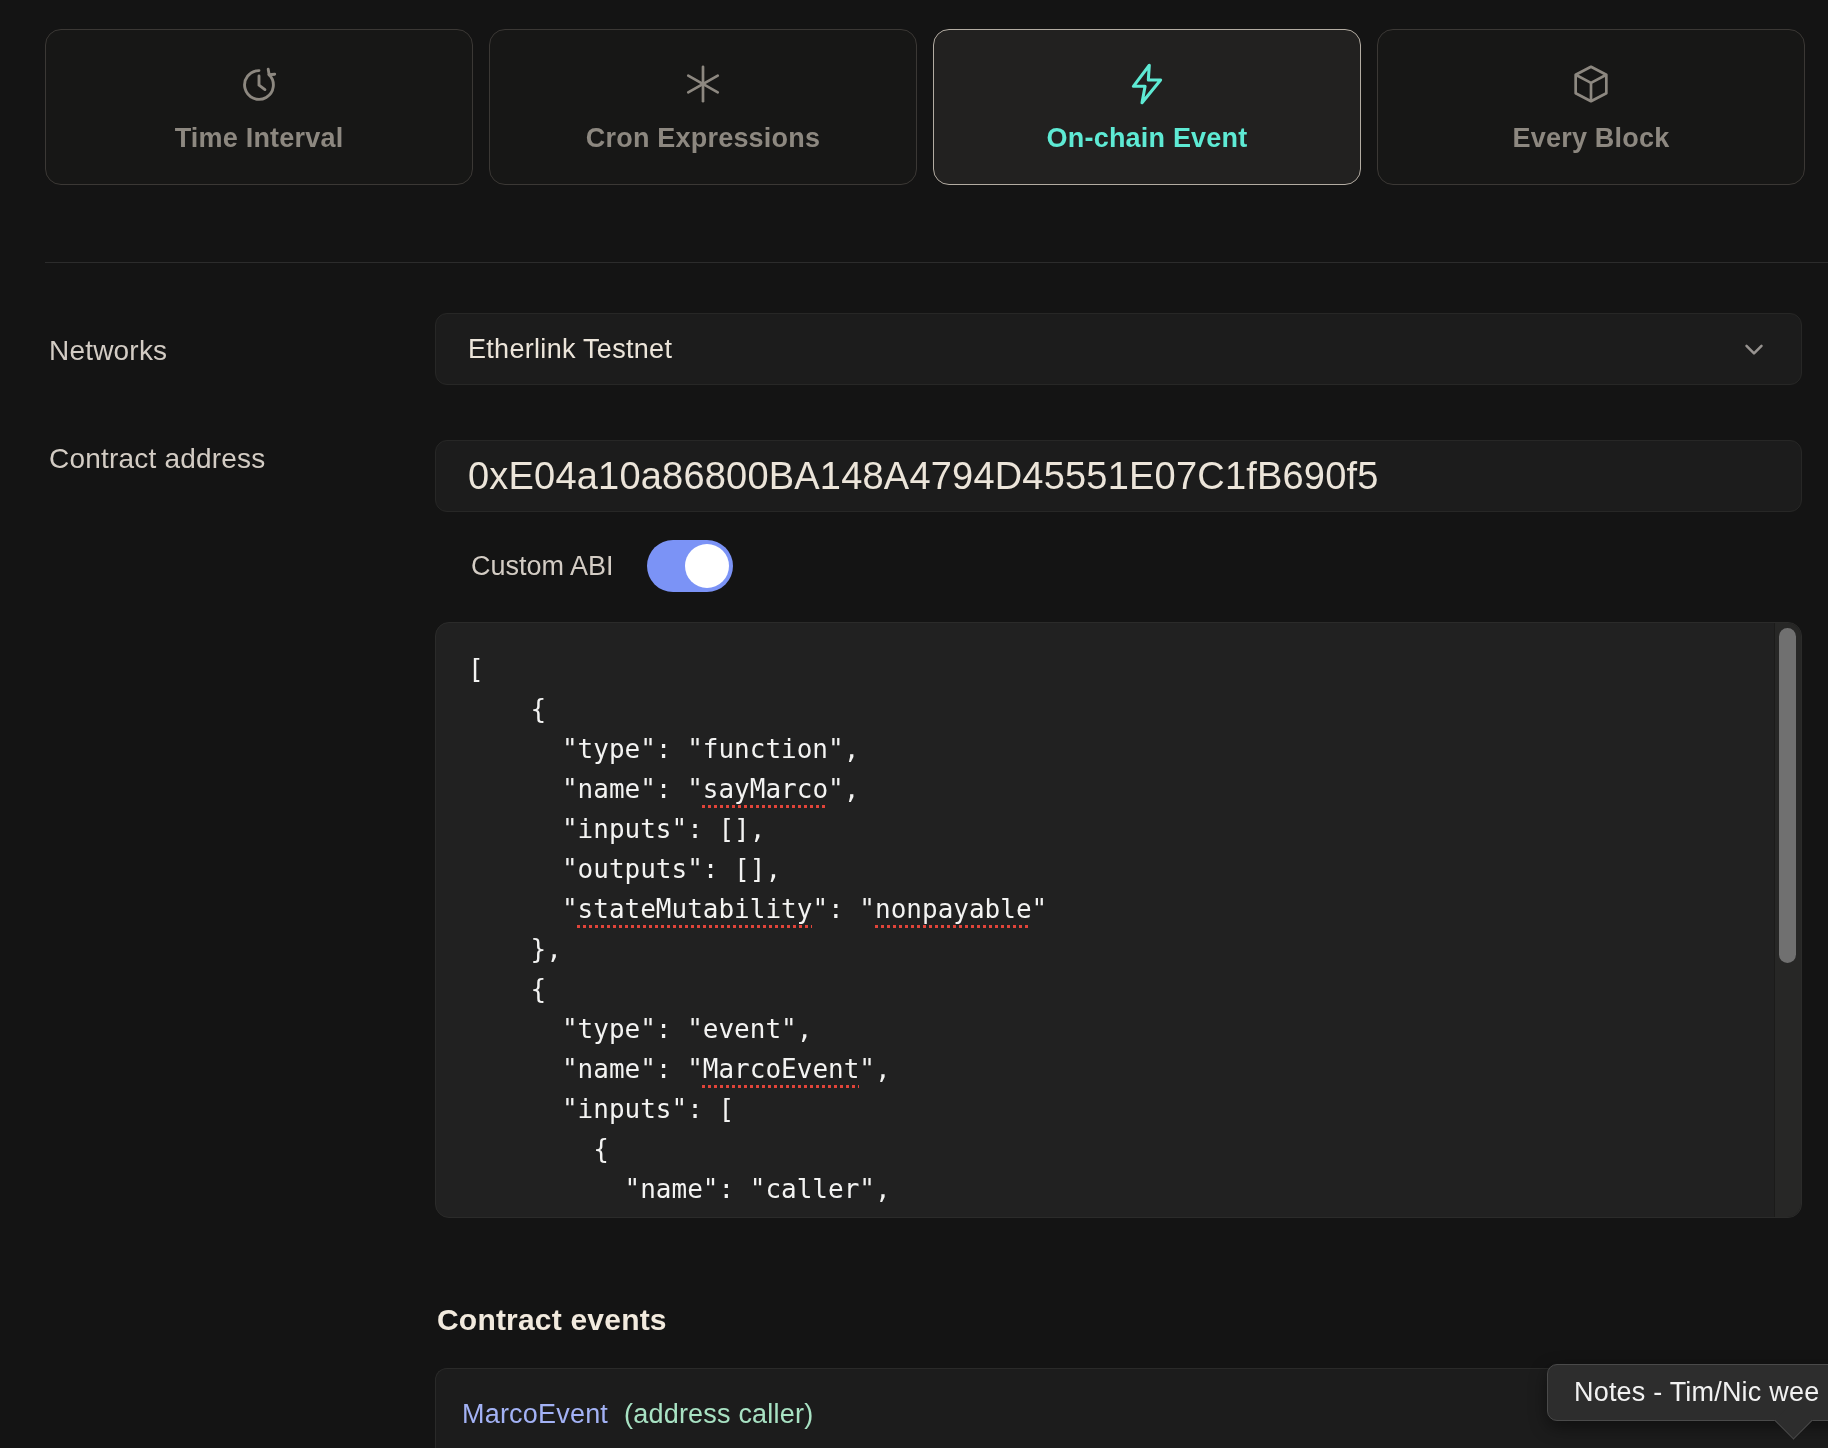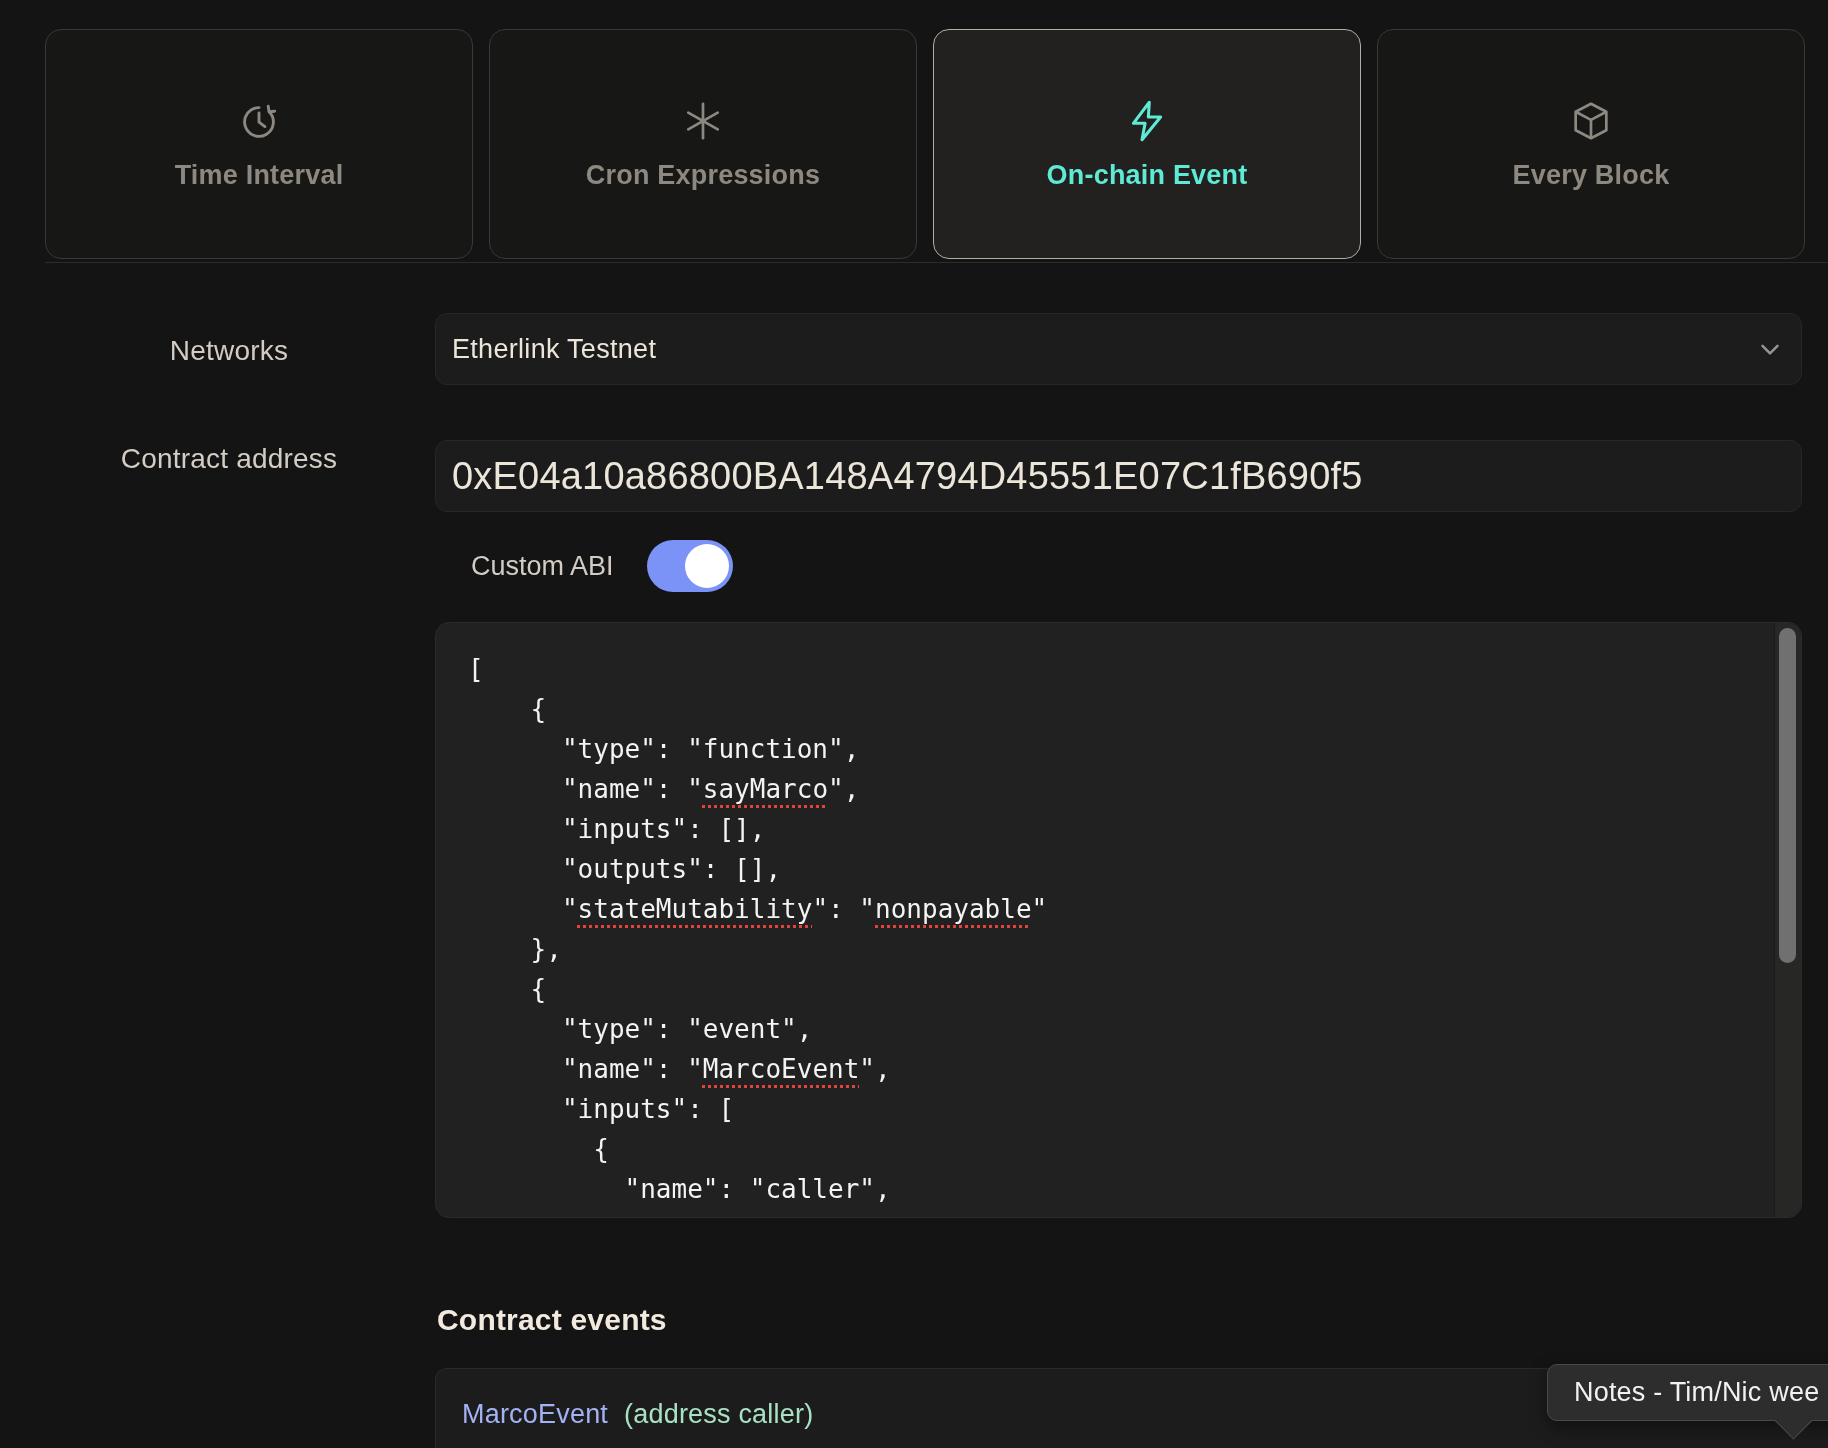--- a/index.html
+++ b/index.html
@@ -2,39 +2,39 @@
 <html><head>
 <meta charset="utf-8">
 <style>
   html,body{margin:0;padding:0;background:#141414;}
   body{
     position:relative;width:1828px;height:1448px;overflow:hidden;
     font-family:"Liberation Sans",sans-serif;
     -webkit-font-smoothing:antialiased;
   }
   
-  .cards{position:absolute;left:45px;right:23px;top:29px;height:230px;display:flex;gap:16px;}
+  .cards{position:absolute;left:45px;right:23px;top:29px;height:156px;display:flex;gap:16px;}
   .card{
     flex:1;border:1.5px solid #3b3835;border-radius:16px;background:#171716;
     display:flex;flex-direction:column;align-items:center;justify-content:center;gap:16px;
     color:#8d8880;cursor:pointer;box-sizing:border-box;
   }
   .card.selected{background:#222120;border-color:#b3aca2;color:#5eead4;}
   .card svg{width:46px;height:46px;display:block;}
   .card-label{font-size:27px;font-weight:700;letter-spacing:.2px;}
   
   .divider{position:absolute;top:262px;left:45px;right:0;height:1px;background:#2c2c2c;}
   
   .row-label{
-    position:absolute;left:49px;width:360px;font-size:28px;color:#d3ccc4;letter-spacing:.2px;text-align:center;
+    position:absolute;left:49px;width:360px;font-size:28px;color:#d3ccc4;letter-spacing:.2px;
   }
   .field{
     position:absolute;left:435px;right:26px;height:72px;box-sizing:border-box;
     background:#1c1c1c;border:1px solid #272726;border-radius:12px;
-    display:flex;align-items:center;padding:0 16px;
+    display:flex;align-items:center;padding:0 32px;
   }
   .field .value{font-size:27px;color:#ece5da;letter-spacing:.3px;flex:1;}
   #networks-field{top:313px;}
   #address-field{top:440px;}
   #address-field input{
     flex:1;background:transparent;border:none;outline:none;color:#ece5da;
     font-size:38px;font-family:"Liberation Sans",sans-serif;letter-spacing:.2px;padding:0;
   }
   .chevron svg{width:30px;height:30px;display:block;}
   

